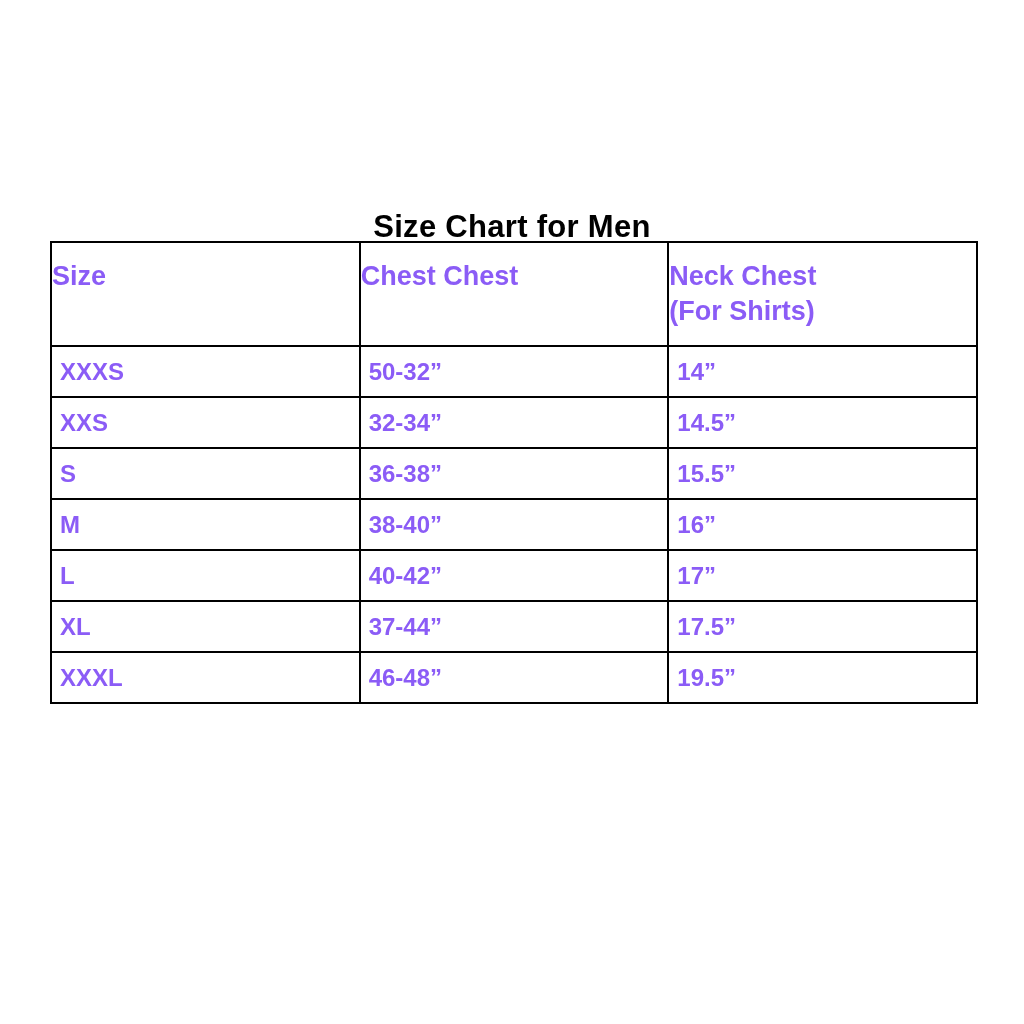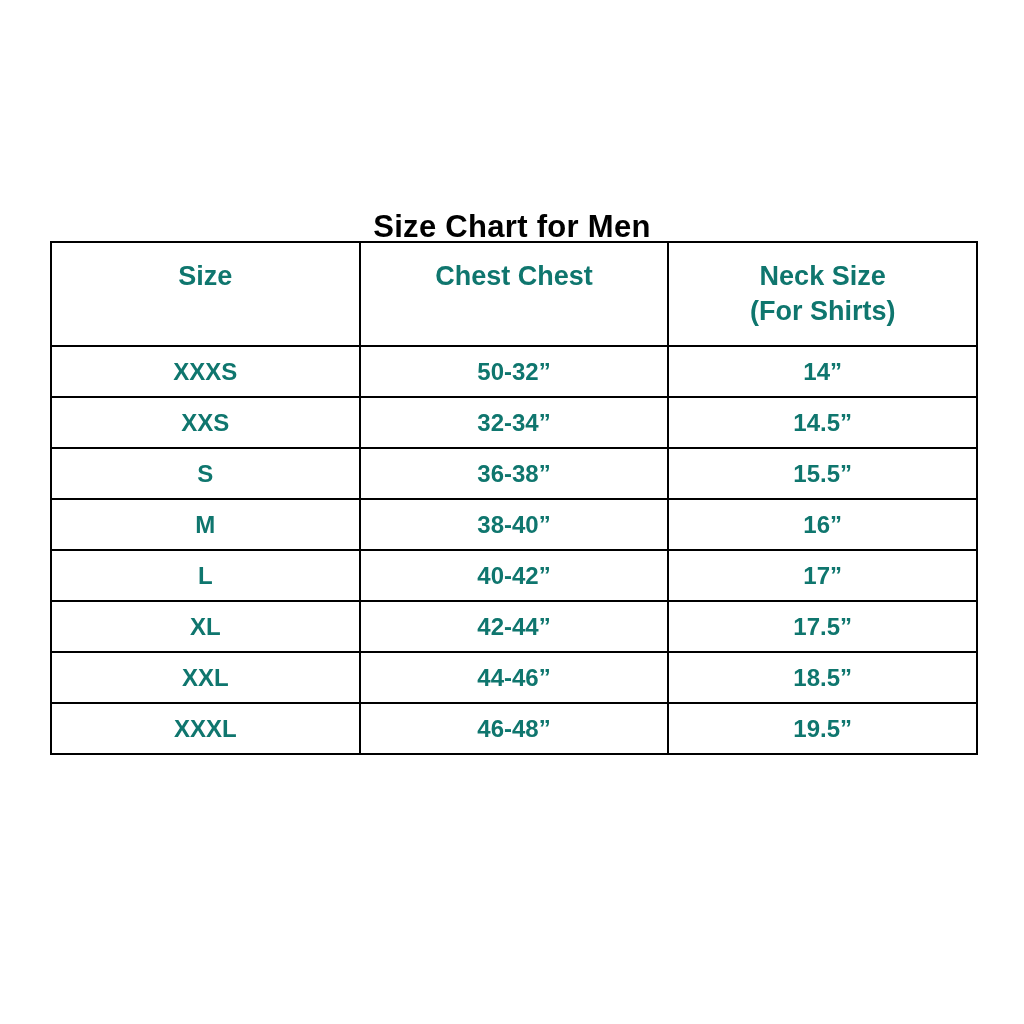--- a/index.html
+++ b/index.html
@@ -34,36 +34,37 @@
   }
   table.size-table {
     border-collapse: collapse;
     width: 100%;
     table-layout: fixed;
     background: #ffffff;
   }
   table.size-table th,
   table.size-table td {
     border: 2px solid #000000;
-    text-align: center;
+    text-align: left;
     font-weight: bold;
-    color: #0f766e;
+    color: #8b5cf6;
     padding: 0;
   }
   table.size-table th {
     height: 86px;
     vertical-align: top;
     padding-top: 16px;
     font-size: 27px;
     line-height: 1.28;
   }
   table.size-table td {
     height: 49px;
     vertical-align: middle;
     font-size: 24px;
+    padding-left: 8px;
   }
   .hdr-line2:empty { display: none; }
 </style>
 </head>
 <body>
 
 <h1 class="page-title">Size Chart for Men</h1>
 
 <div class="table-wrap">
   <table class="size-table">
@@ -71,21 +72,21 @@
       <tr>
         <th>
           <div class="hdr-line1">Size</div>
 
         </th>
         <th>
           <div class="hdr-line1">Chest Chest</div>
 
         </th>
         <th>
-          <div class="hdr-line1">Neck Size</div>
+          <div class="hdr-line1">Neck Chest</div>
           <div class="hdr-line2">(For Shirts)</div>
         </th>
       </tr>
     </thead>
     <tbody>
         <tr>
           <td>XXXS</td>
           <td>50-32”</td>
           <td>14”</td>
         </tr>
@@ -104,27 +105,22 @@
           <td>38-40”</td>
           <td>16”</td>
         </tr>
         <tr>
           <td>L</td>
           <td>40-42”</td>
           <td>17”</td>
         </tr>
         <tr>
           <td>XL</td>
-          <td>42-44”</td>
+          <td>37-44”</td>
           <td>17.5”</td>
-        </tr>
-        <tr>
-          <td>XXL</td>
-          <td>44-46”</td>
-          <td>18.5”</td>
         </tr>
         <tr>
           <td>XXXL</td>
           <td>46-48”</td>
           <td>19.5”</td>
         </tr>
       </tbody>
   </table>
 </div>
 

